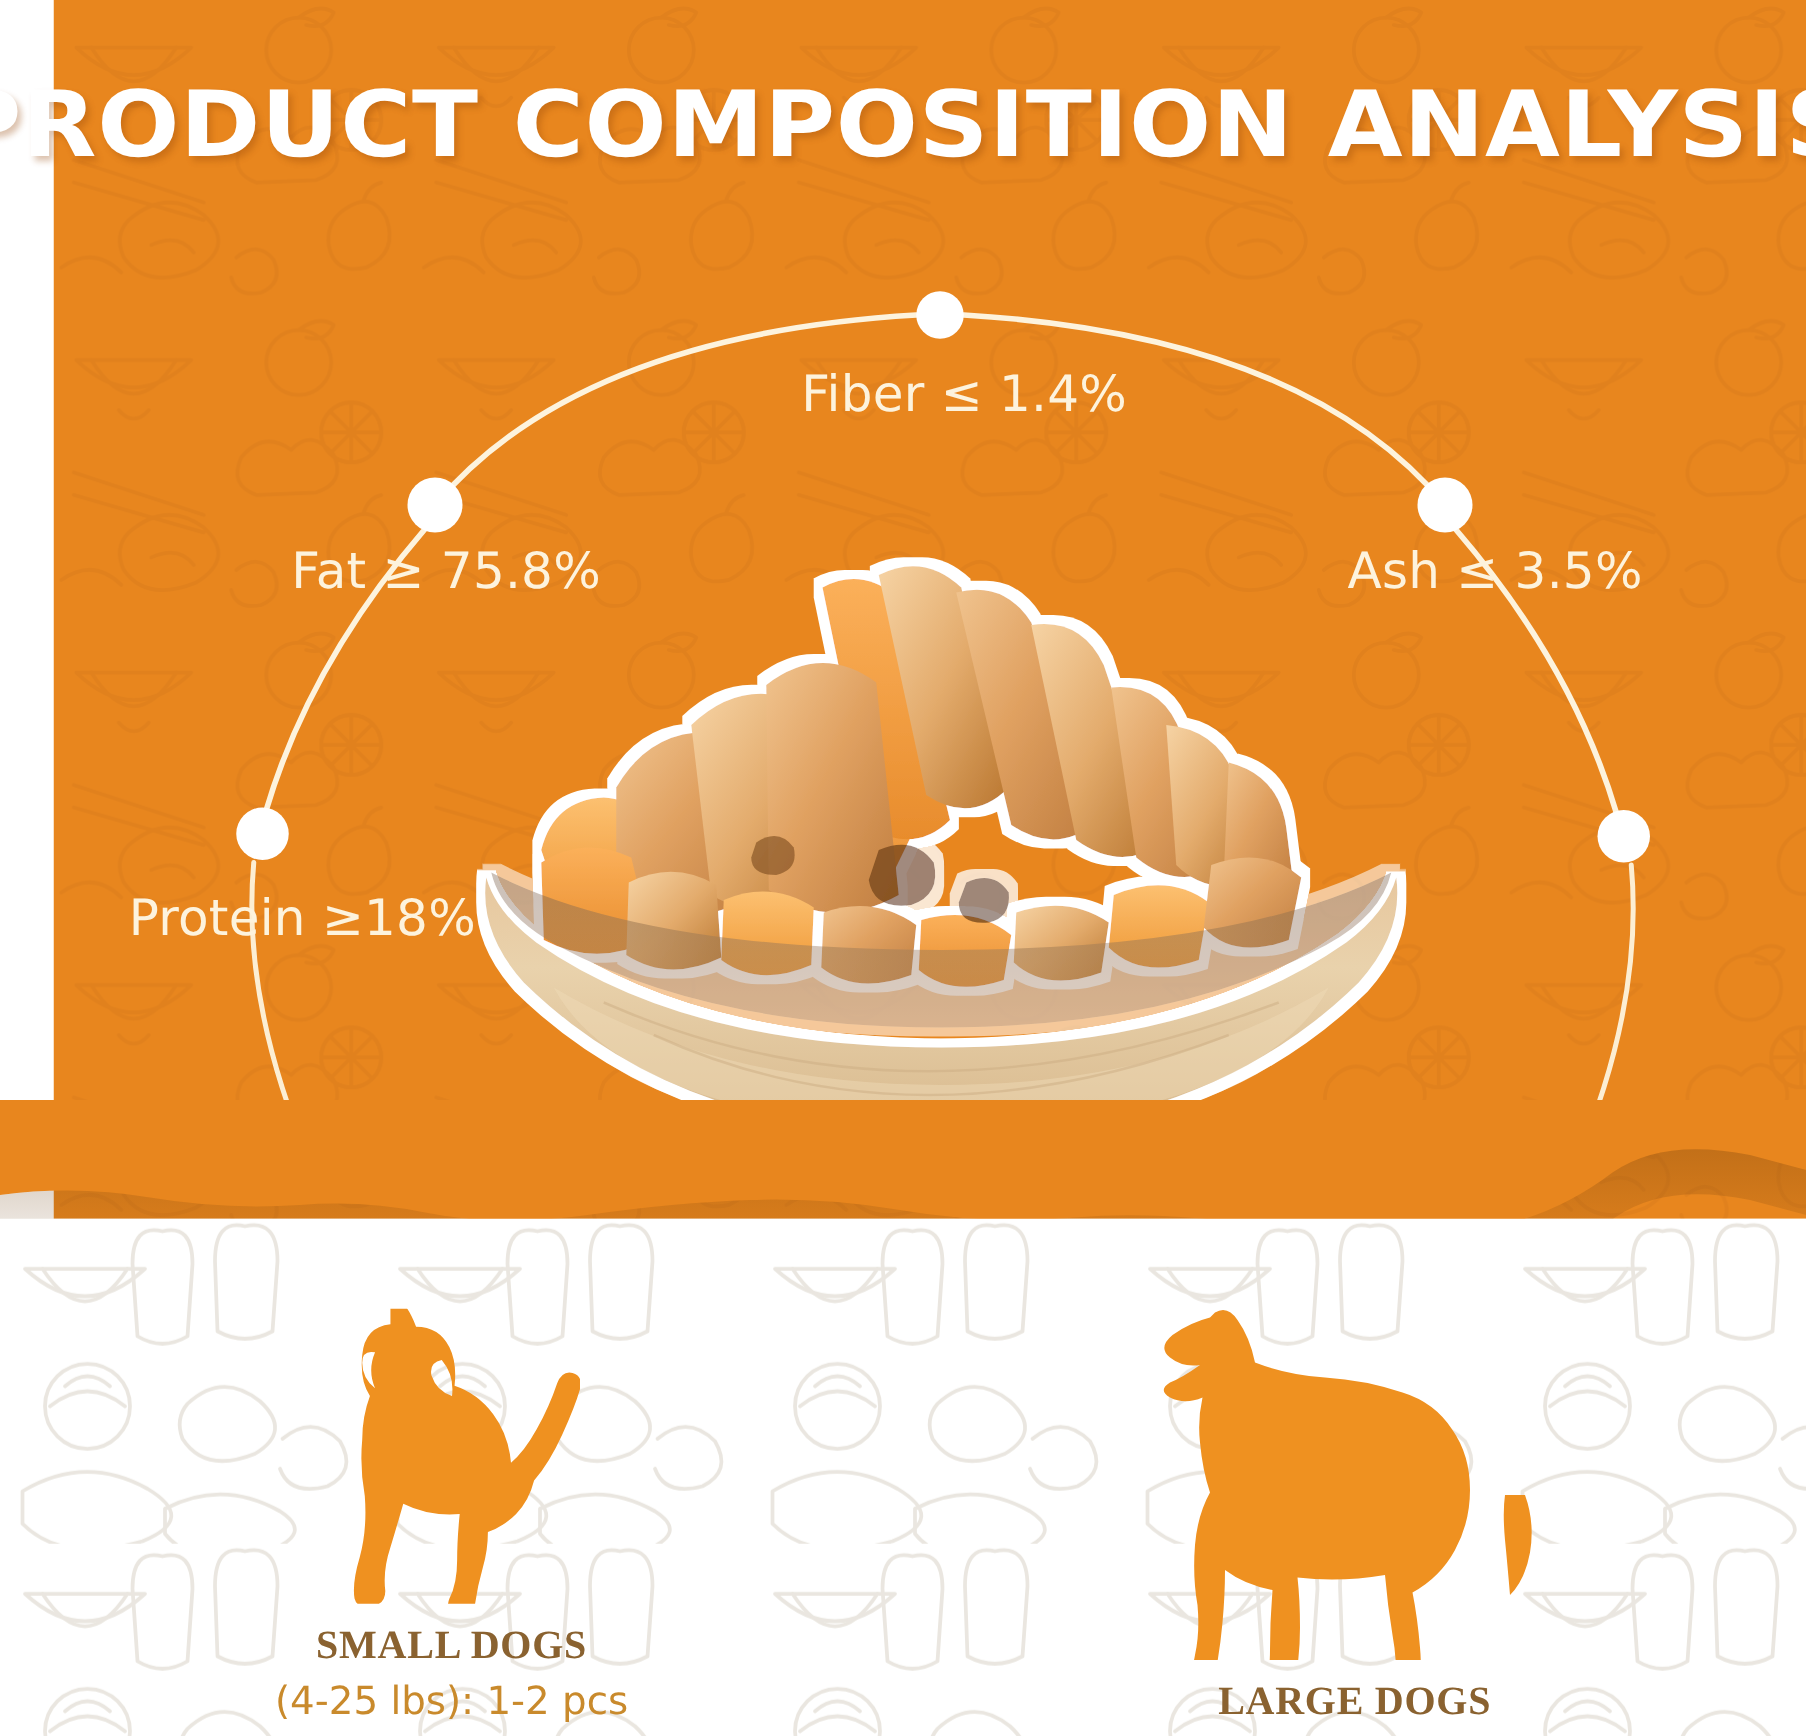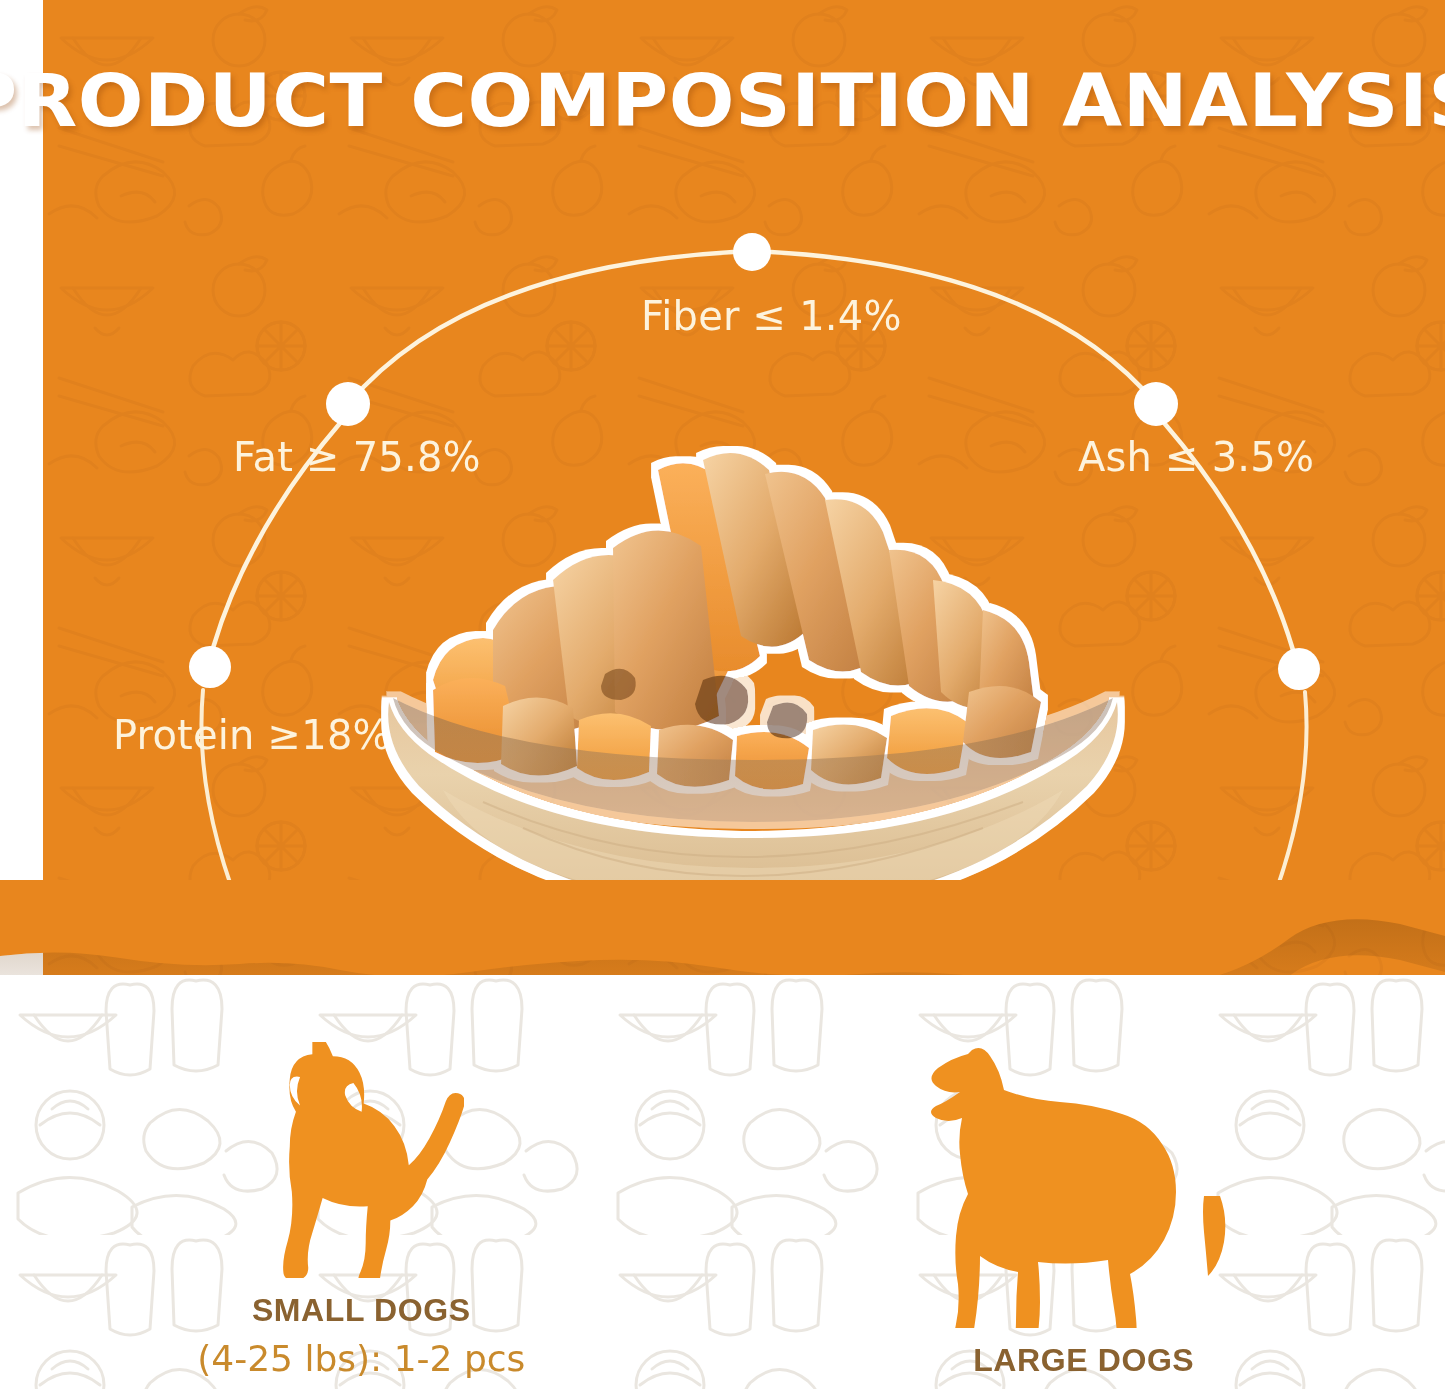--- a/index.html
+++ b/index.html
@@ -66,21 +66,21 @@
     color: #fdf3dd;
     font-family: "DejaVu Sans", sans-serif;
     font-size: 40px;
     font-weight: 400;
     white-space: nowrap;
     letter-spacing: 0.2px;
   }
   #label-fiber    { left: 598px;  top: 293px; }
   #label-fat      { left: 190px;  top: 434px; }
   #label-ash      { left: 1035px; top: 434px; }
-  #label-protein  { left: 70px;   top: 712px; }
+  #label-protein  { left: 60px;   top: 712px; }
   #label-moisture { left: 1107px; top: 712px; }
 
   
   #product-photo {
     position: absolute;
     left: 330px;
     top: 430px;
     width: 760px;
     height: 450px;
   }
@@ -121,32 +121,32 @@
     align-items: center;
     justify-content: flex-end;
     padding-bottom: 10px;
   }
   .dog-art {
     display: block;
   }
   .size-title {
     margin-top: 14px;
     color: #8a6230;
-    font-family: Liberation Sans, sans-serif;
+    font-family: Liberation Serif, serif;
     font-weight: bold;
     font-size: 32px;
     letter-spacing: 0.6px;
     white-space: nowrap;
   }
   .size-sub {
     margin-top: 9px;
     color: #c98a2c;
     font-family: "DejaVu Sans", sans-serif;
     font-weight: 400;
-    font-size: 36px;
+    font-size: 31px;
     white-space: nowrap;
   }
   #col-small .dog-art  { height: 236px; }
   #col-medium .dog-art { height: 292px; }
   #col-large .dog-art  { height: 300px; }
 </style>
 </head>
 <body>
 
 <div id="poster">

